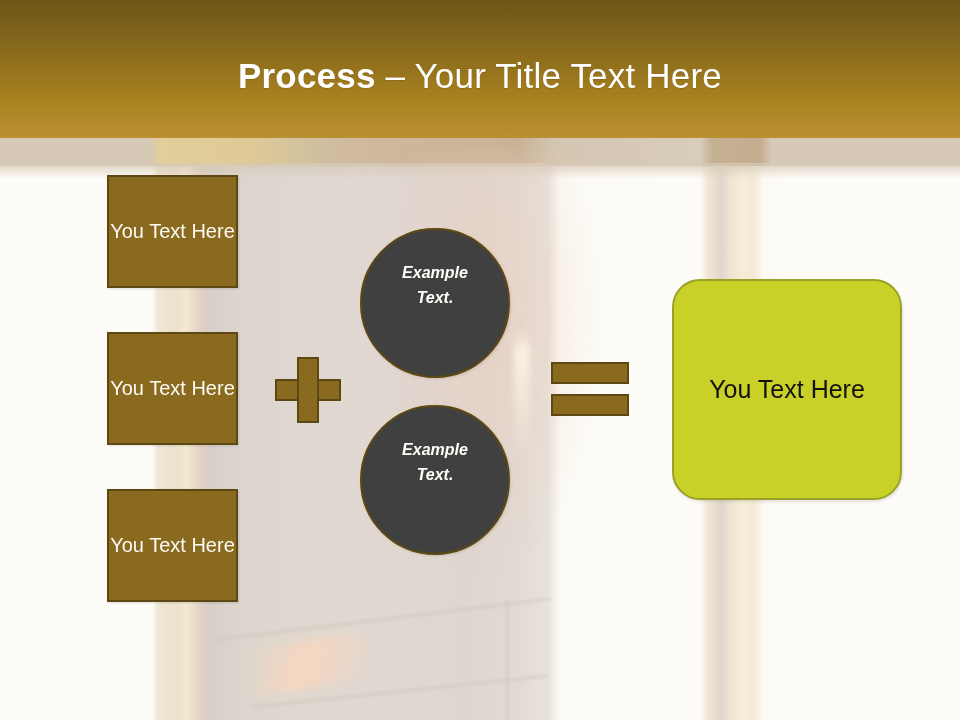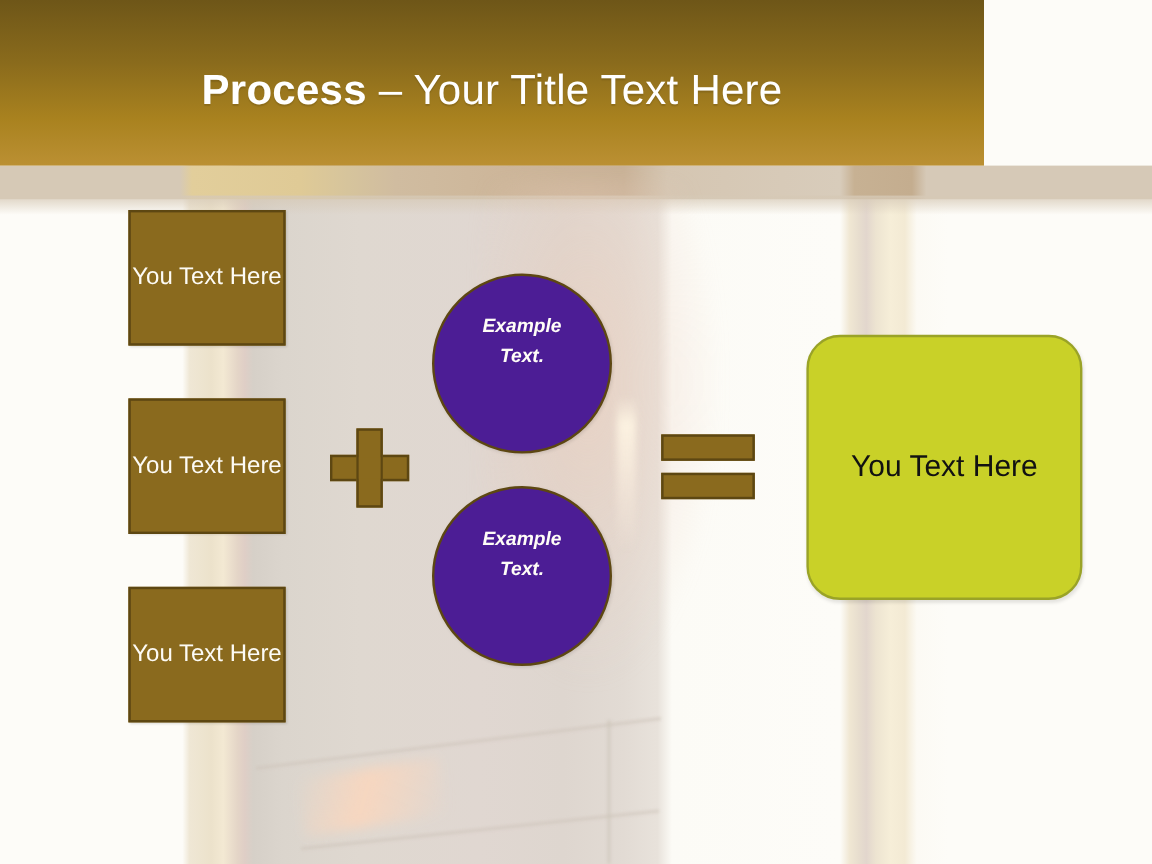--- a/index.html
+++ b/index.html
@@ -145,21 +145,21 @@
     filter: blur(1.4px);
   }
   .bg-panelline.l1 { left: 212px; top: 618px; width: 340px; height: 3px; transform: rotate(-7deg); }
   .bg-panelline.l2 { left: 250px; top: 690px; width: 300px; height: 3px; transform: rotate(-6deg); }
   .bg-panelline.l3 { left: 506px; top: 600px; width: 3px;  height: 120px; }
 
   
   .title-bar {
     position: absolute;
     top: 0; left: 0;
-    width: 820px;
+    width: 960px;
     height: 138px;
     background: linear-gradient(to bottom, #6e5618 0%, #8a6b1c 38%, #a9821f 72%, #bb9033 100%);
     display: flex;
     align-items: center;
     justify-content: center;
     box-sizing: border-box;
     padding-top: 14px;
   }
   .title-text {
     color: #ffffff;
@@ -216,21 +216,21 @@
     background: #8a6a1e;
   }
 
   
   .circle {
     position: absolute;
     left: 360px;
     width: 150px;
     height: 150px;
     border-radius: 50%;
-    background: #4c1d95;
+    background: #404040;
     border: 2px solid #5d4712;
     box-sizing: border-box;
     display: flex;
     flex-direction: column;
     align-items: center;
     justify-content: center;
     color: #fffdf7;
     font-size: 16px;
     font-weight: bold;
     font-style: italic;

